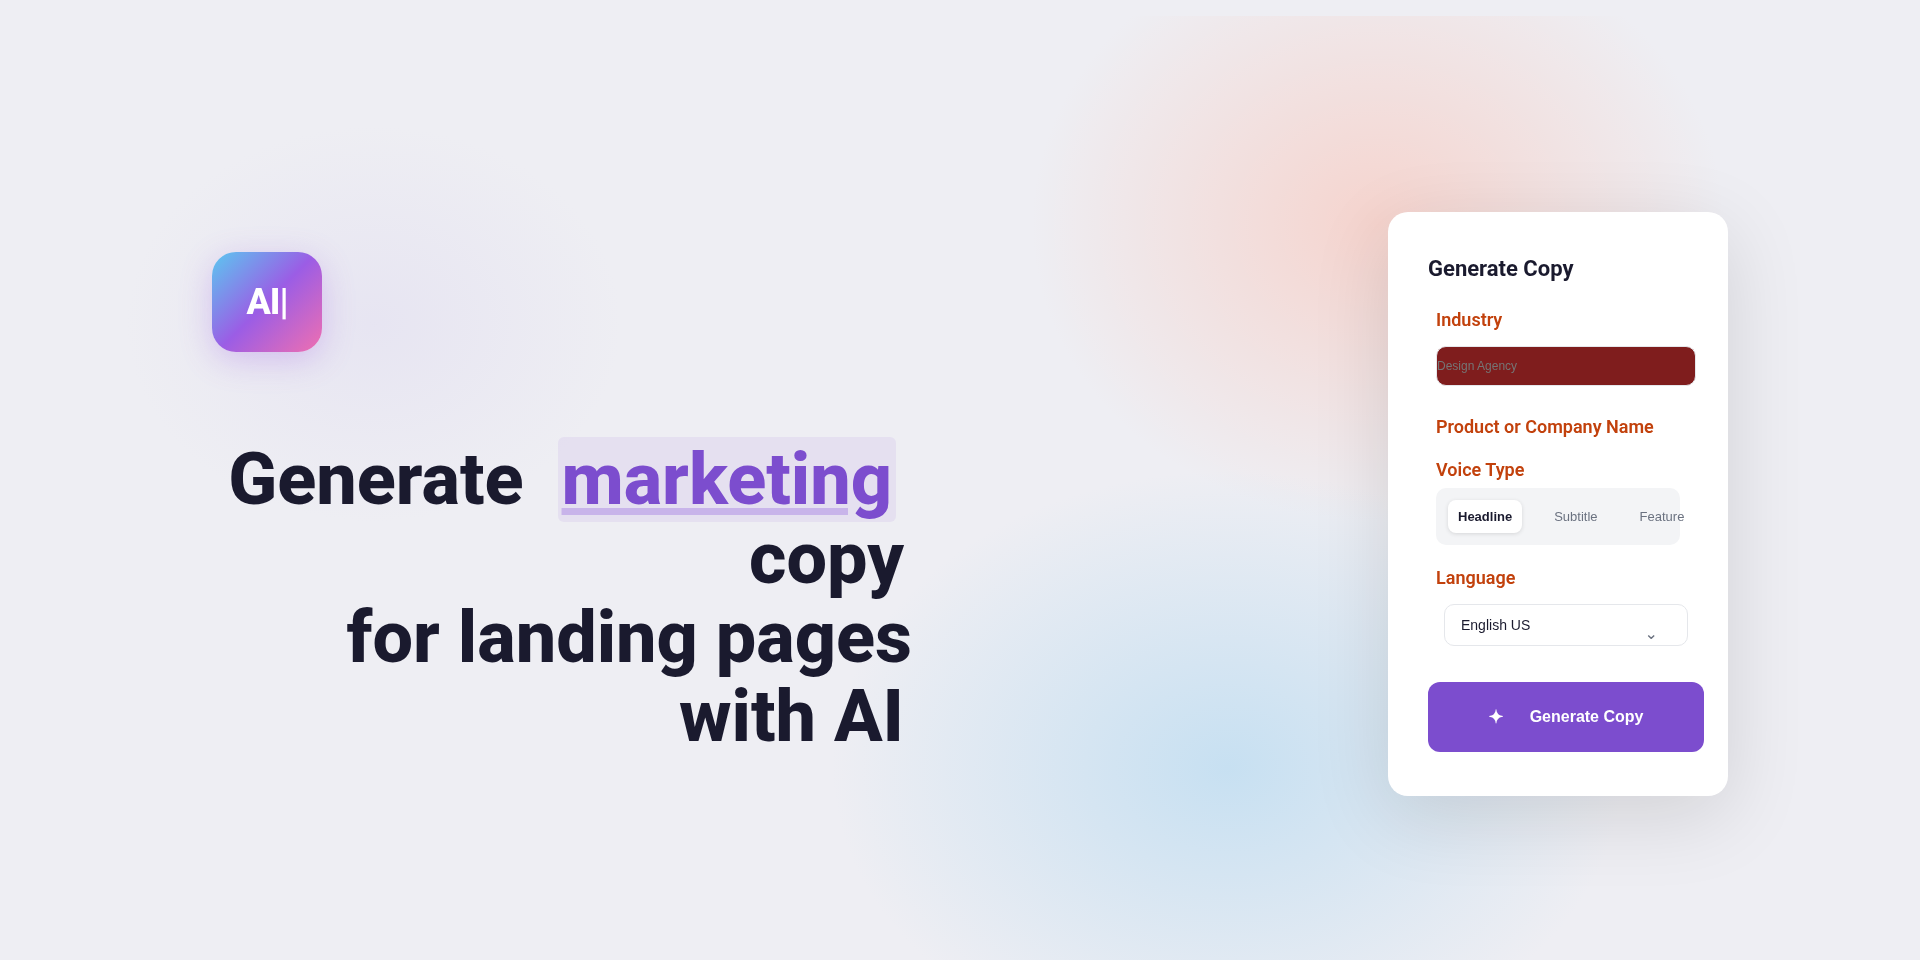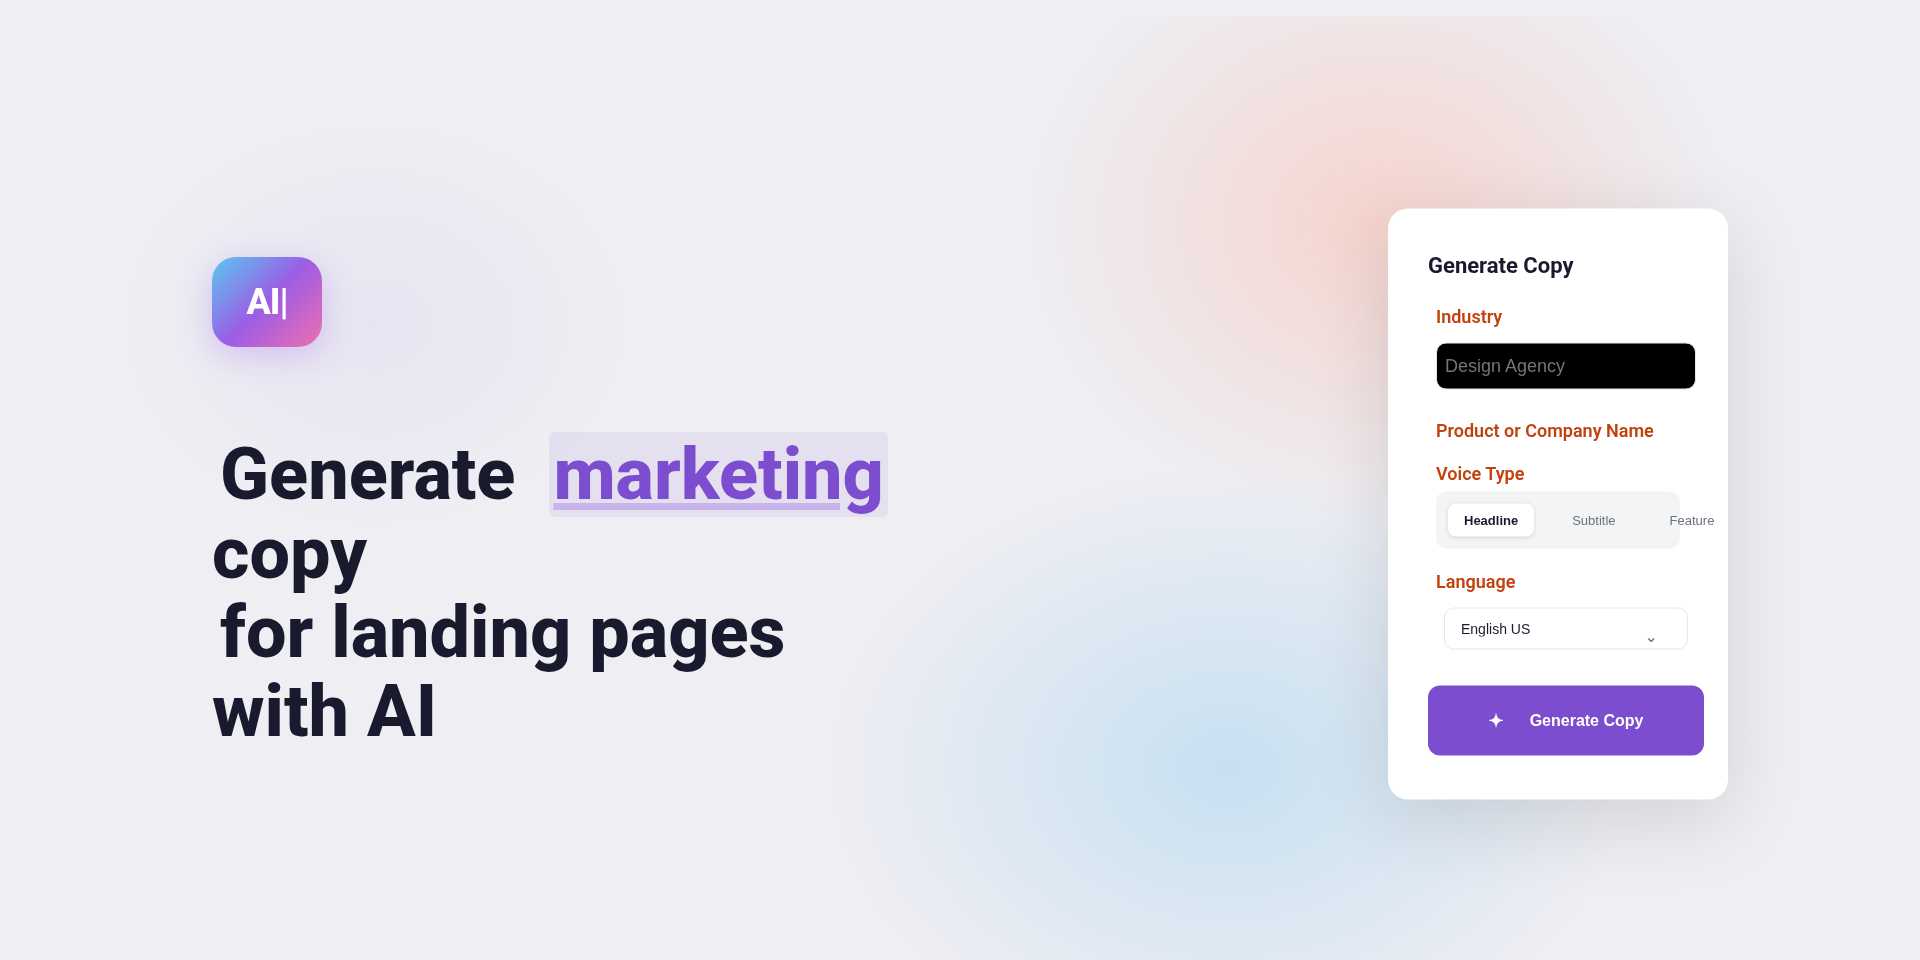--- a/index.html
+++ b/index.html
@@ -53,21 +53,21 @@
       width: 1050px;
       height: 960px;
       display: flex;
       flex-direction: column;
       justify-content: center;
       padding-left: 180px;
     }
 
     .ai-logo {
       width: 110px;
-      height: 90px;
+      height: 100px;
       border-radius: 24px;
       background: linear-gradient(135deg, #5bc8f0 0%, #9b5de5 50%, #f06fb0 100%);
       display: flex;
       align-items: center;
       justify-content: center;
       margin-bottom: 80px;
       position: relative;
       box-shadow: 0 8px 32px rgba(155, 93, 229, 0.3);
     }
 
@@ -77,20 +77,21 @@
       font-weight: 800;
       letter-spacing: -1px;
     }
 
     .hero-title {
       font-size: 72px;
       font-weight: 800;
       color: #1a1a2e;
       line-height: 1.1;
       max-width: 700px;
+      text-align: right;
     }
 
     .hero-title .highlight {
       color: #7c4dce;
       text-decoration: underline;
       text-decoration-color: rgba(180, 150, 230, 0.6);
       text-underline-offset: 4px;
       background: rgba(180, 150, 230, 0.15);
       border-radius: 6px;
       padding: 0 4px;
@@ -123,42 +124,42 @@
     .form-label {
       font-size: 18px;
       font-weight: 600;
       color: #c2410c;
       margin-bottom: 8px;
       display: block;
     }
 
     .form-input {
       width: 100%;
-      padding: 12px 8px;
+      padding: 12px 0;
       border: 1.5px solid #e5e7eb;
       border-radius: 10px;
-      font-size: 18px;
+      font-size: 12px;
       color: #9ca3af;
       outline: none;
-      background: #000000;
+      background: #7f1d1d;
       transition: border-color 0.2s;
     }
 
     
     .toggle-group {
       display: flex;
       gap: 6px;
       background: #f3f4f6;
       border-radius: 10px;
       padding: 4px;
     }
 
     .toggle-btn {
       flex: 1;
-      padding: 9px 16px;
+      padding: 9px 10px;
       border: none;
       border-radius: 8px;
       font-size: 13px;
       font-weight: 500;
       cursor: pointer;
       transition: all 0.2s;
       background: transparent;
       color: #6b7280;
     }
 

